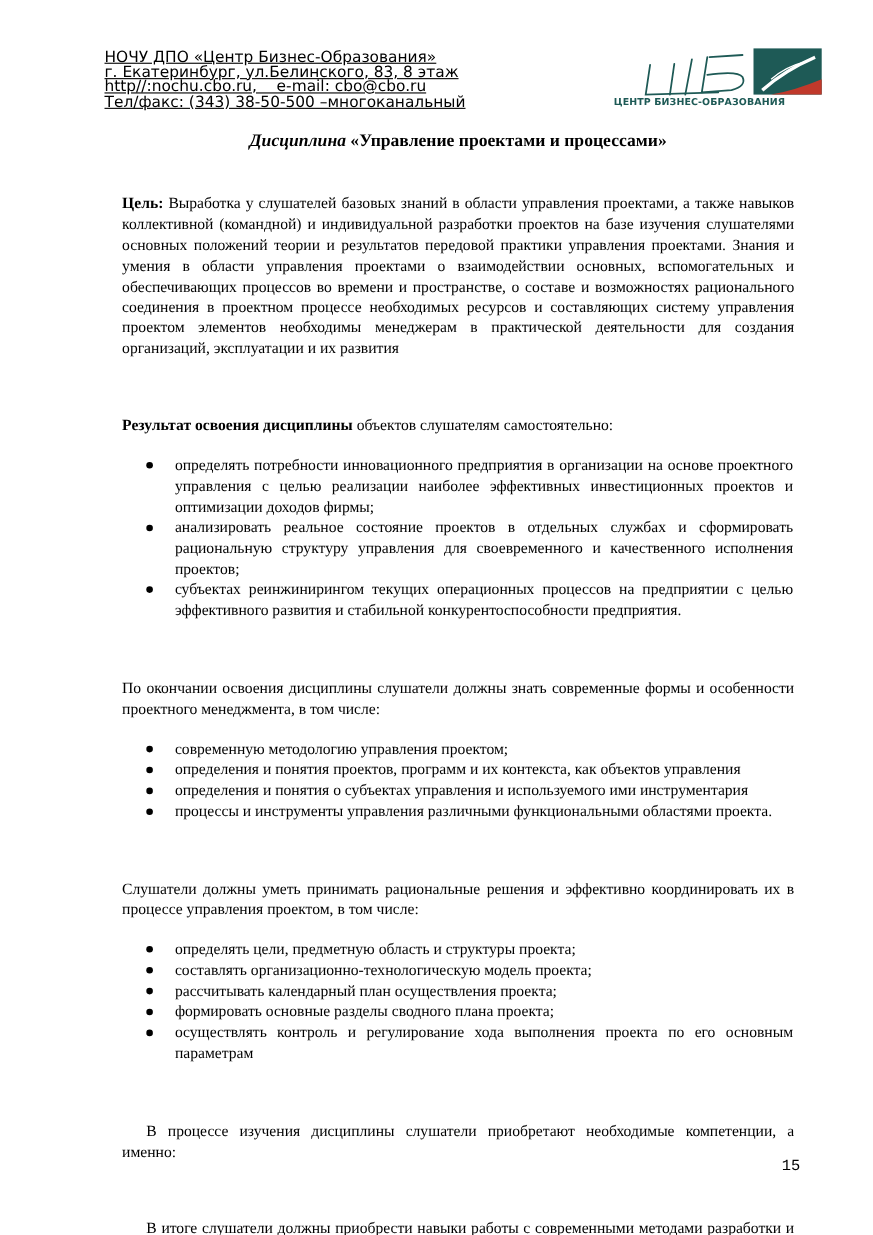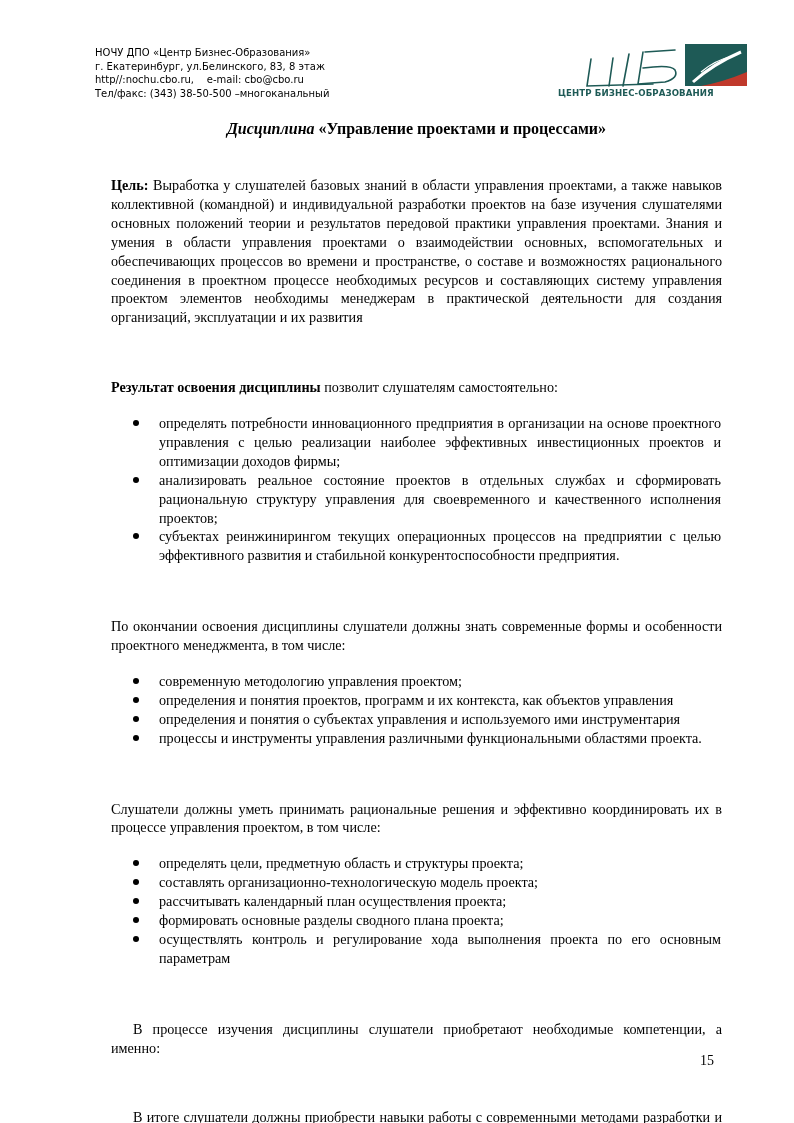--- a/index.html
+++ b/index.html
@@ -1,19 +1,19 @@
 <!DOCTYPE html>
 <html><head>
 <meta charset="utf-8">
 <style>
   html, body { margin:0; padding:0; background:#ffffff; }
   body { width:794px; height:1123px; position:relative; overflow:hidden; color:#000; }
   .header-info {
     position:absolute; left:95px; top:46px;
-    font-family:"DejaVu Sans", sans-serif; font-size:10px; line-height:13.5px; color:#000;
+    font-family:"DejaVu Sans", sans-serif; font-size:14px; line-height:13.5px; color:#000;text-decoration:underline;
   }
   .header-info div { white-space:pre; }
   .logo { position:absolute; left:583px; top:42px; width:166px; height:62px; }
   .logo-caption {
     position:absolute; left:558px; top:88px; width:166px;
     font-family:"DejaVu Sans", sans-serif; font-weight:bold; font-size:8.6px; color:#1e5a56;
     letter-spacing:0.1px; white-space:nowrap;
   }
   .title {
     position:absolute; left:95px; top:120px; width:643px; text-align:center;
@@ -26,22 +26,22 @@
   }
   .p { text-align:justify; margin:16px; }
   .p.indent { text-indent:22px; }
   .gap { height:18.9px; }
   ul { list-style:none; margin:17px; padding:0; }
   ul li { position:relative; padding-left:47px; text-align:justify; }
   ul li::before {
     content:""; position:absolute; left:21px; top:6px; width:6px; height:6px; border-radius:50%; background:#000;
   }
   .page-number {
-    position:absolute; left:700px; top:1053px; width:38px; text-align:left;
-    font-family:Liberation Serif, serif; font-size:14px;
+    position:absolute; left:700px; top:1053px; width:38px; text-align:center;
+    font-family:Liberation Mono, monospace; font-size:14px;
   }
 </style>
 </head>
 <body>
 
 <div class="header-info">
   <div>НОЧУ ДПО «Центр Бизнес-Образования»</div>
   <div>г. Екатеринбург, ул.Белинского, 83, 8 этаж</div>
   <div>http//:nochu.cbo.ru,    e-mail: cbo@cbo.ru</div>
   <div>Тел/факс: (343) 38-50-500 –многоканальный</div>
@@ -65,21 +65,21 @@
 <div class="logo-caption">ЦЕНТР БИЗНЕС-ОБРАЗОВАНИЯ</div>
 
 <div class="title">
   <span class="it">Дисциплина</span><span> «Управление проектами и процессами»</span>
 </div>
 
 <div class="content">
   <p class="p"><b>Цель:</b><span> Выработка у слушателей базовых знаний в области управления проектами, а также навыков коллективной (командной) и индивидуальной разработки проектов на базе изучения слушателями основных положений теории и результатов передовой практики управления проектами. Знания и умения в области управления проектами о взаимодействии основных, вспомогательных и обеспечивающих процессов во времени и пространстве, о составе и возможностях рационального соединения в проектном процессе необходимых ресурсов и составляющих систему управления проектом элементов необходимы менеджерам в практической деятельности для создания организаций, эксплуатации и их развития</span></p>
   <div class="gap"></div>
 
-  <p class="p"><b>Результат освоения дисциплины</b><span> позволит слушателям самостоятельно:</span></p>
+  <p class="p"><b>Результат освоения дисциплины</b><span> объектов слушателям самостоятельно:</span></p>
   <ul>
     <li>определять потребности инновационного предприятия в организации на основе проектного управления с целью реализации наиболее эффективных инвестиционных проектов и оптимизации доходов фирмы;</li>
     <li>анализировать реальное состояние проектов в отдельных службах и сформировать рациональную структуру управления для своевременного и качественного исполнения проектов;</li>
     <li>субъектах реинжинирингом текущих операционных процессов на предприятии с целью эффективного развития и стабильной конкурентоспособности предприятия.</li>
   </ul>
   <div class="gap"></div>
 
   <p class="p">По окончании освоения дисциплины слушатели должны знать современные формы и особенности проектного менеджмента, в том числе:</p>
   <ul>
     <li>современную методологию управления проектом;</li>

